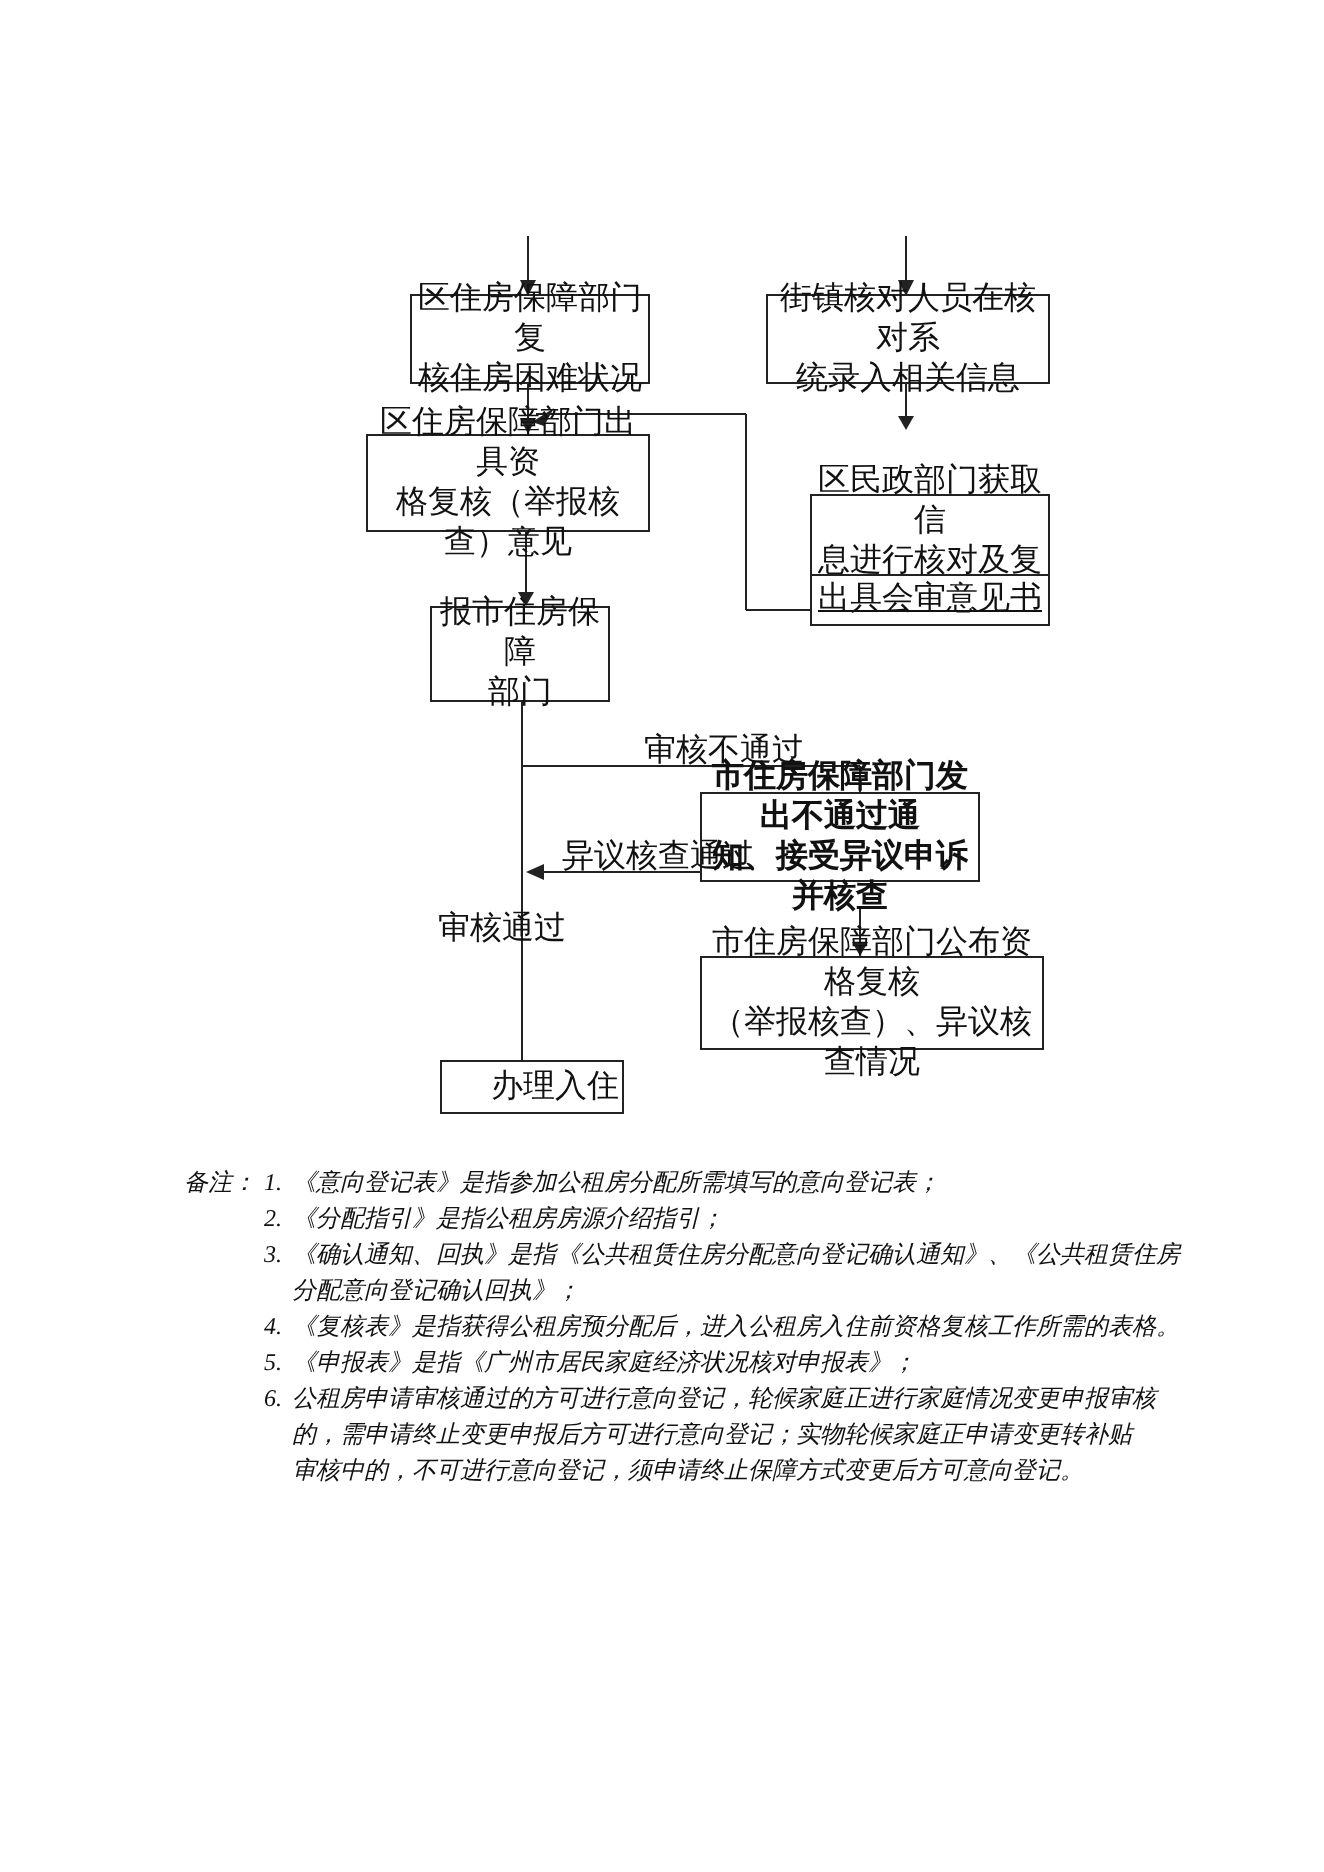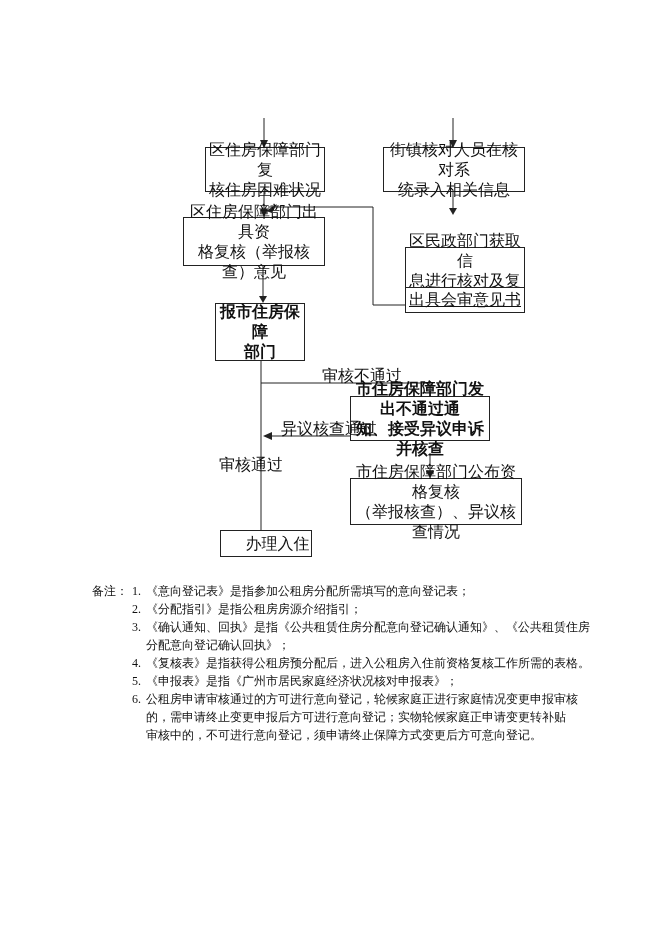--- a/index.html
+++ b/index.html
@@ -39,21 +39,21 @@
     white-space: nowrap;
   }
   .notes {
     position: absolute;
     left: 92px;
     top: 582px;
     width: 560px;
     font-size: 12px;
     line-height: 18px;
   }
-  .note-row { display: flex; align-items: flex-start; }
+  .note-row { display: flex; align-items: flex-start; font-style: italic; }
   .note-row.indent { margin-left: 40px; }
   .notes-label { width: 40px; flex: 0 0 40px; }
   .note-num { width: 14px; flex: 0 0 14px; }
   .note-text { white-space: pre-line; }
 </style>
 </head>
 <body>
 
 <div class="page">
 
@@ -113,21 +113,21 @@
 统录入相关信息</div>
 
   <div class="fbox" style="left:183px; top:217px; width:142px; height:49px;">区住房保障部门出具资
 格复核（举报核查）意见</div>
 
   <div class="fbox" style="left:405px; top:215px; width:120px; height:47px;margin-top:32px;">区民政部门获取信
 息进行核对及复核</div>
 
   <div class="fbox" style="left:405px; top:287px; width:120px; height:26px;text-decoration:underline;">出具会审意见书</div>
 
-  <div class="fbox" style="left:215px; top:303px; width:90px; height:58px;font-weight:bold;">报市住房保障
+  <div class="fbox" style="left:215px; top:303px; width:90px; height:48px;">报市住房保障
 部门</div>
 
   <div class="fbox" style="left:350px; top:396px; width:140px; height:45px;font-weight:bold;">市住房保障部门发出不通过通
 知、接受异议申诉并核查</div>
 
   <div class="fbox" style="left:350px; top:478px; width:172px; height:47px;">市住房保障部门公布资格复核
 （举报核查）、异议核查情况</div>
 
   <div class="fbox" style="left:220px; top:530px; width:92px; height:27px;padding-left:23px;">办理入住</div>
 

